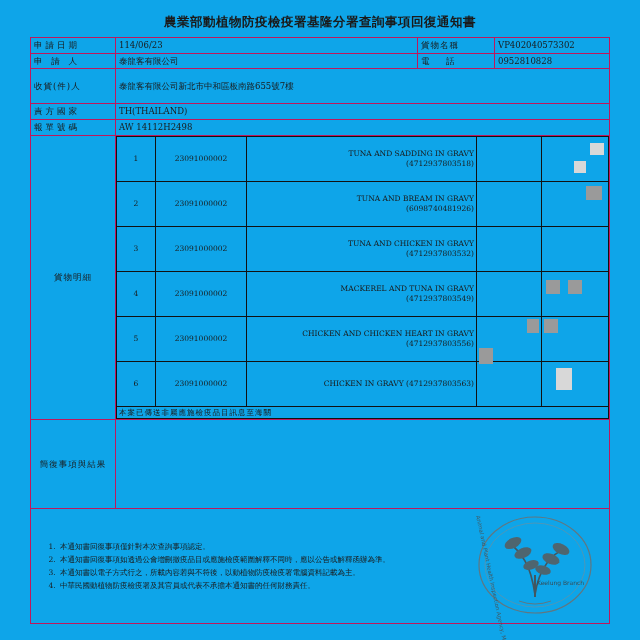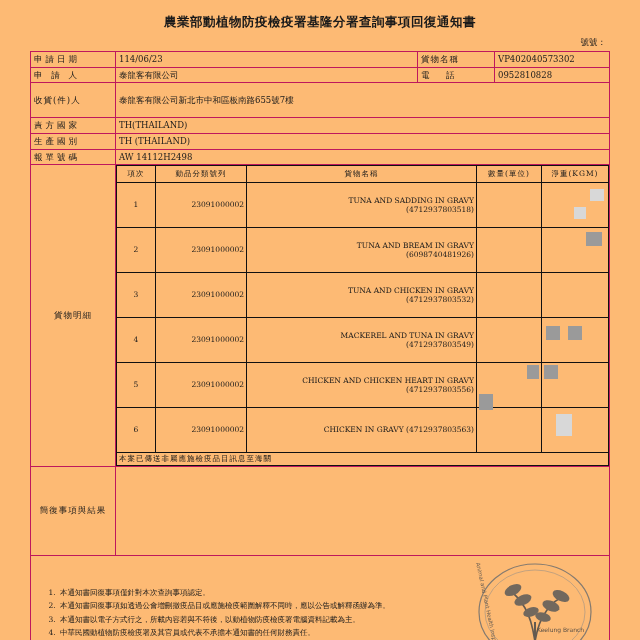--- a/index.html
+++ b/index.html
@@ -11,21 +11,21 @@
     width: 640px;
     height: 640px;
     font-family: "DejaVu Sans", sans-serif;
     color: #1a1a1a;
     overflow: hidden;
   }
   .page {
     position: relative;
     width: 640px;
     height: 640px;
-    background: #fdba74;
+    background: #0ea5e9;
   }
   .doc {
     position: absolute;
     left: 30px;
     top: 10px;
     width: 580px;
   }
   .title-bar {
     text-align: center;
     font-size: 12.5px;
@@ -102,21 +102,21 @@
     padding: 1px 2px;
     font-weight: normal;
   }
   .g-head td {
     text-align: center;
     font-size: 8px;
     letter-spacing: 1px;
     height: 14px;
   }
   .c-no { width: 34px; text-align: center; }
-  .c-code { width: 86px; text-align: right; }
+  .c-code { width: 86px; text-align: center; }
   .c-name { text-align: right; padding-left: 4px; }
   .c-qty { width: 60px; text-align: center; }
   .c-net { width: 62px; text-align: center; }
   .item-row td { height: 42px; vertical-align: top; padding-top: 4px; }
   .item-name-main { display: block; }
   .item-name-sub { display: block; padding-left: 12px; }
   .note-strong {
     font-weight: bold;
     font-size: 8.5px;
     letter-spacing: 1px;
@@ -189,24 +189,20 @@
   }
 </style>
 </head>
 <body>
 
 <div class="page">
   <div class="doc">
 
     <div class="title-bar">農業部動植物防疫檢疫署基隆分署查詢事項回復通知書</div>
 
-    <div class="serial-row">
-      <span>號號：</span>
-      <span></span>
-    </div>
 
     <table class="main">
       <tbody>
           <tr>
         <td class="lbl">申請日期</td>
         <td class="val">114/06/23</td>
         <td class="lbl2">貨物名稱</td>
         <td class="val2">VP402040573302</td>
       </tr>
       <tr>
@@ -217,40 +213,29 @@
       </tr>
       <tr>
         <td class="lbl lbl-narrow">收貨(件)人</td>
         <td class="val tall-addr" colspan="3">泰龍客有限公司新北市中和區板南路655號7樓</td>
       </tr>
       <tr>
         <td class="lbl">責方國家</td>
         <td class="val" colspan="3">TH(THAILAND)</td>
       </tr>
       <tr>
-        <td class="lbl">生產國別</td>
-        <td class="val" colspan="3">TH (THAILAND)</td>
-      </tr>
-      <tr>
         <td class="lbl">報單號碼</td>
         <td class="val" colspan="3">AW  14112H2498</td>
       </tr>
 
       <tr>
         <td class="side-label">貨物明細</td>
         <td colspan="3" style="padding:0;">
           <table class="goods">
             <tbody>
-                  <tr class="g-head">
-              <td class="c-no">項次</td>
-              <td class="c-code">動品分類號列</td>
-              <td class="c-name" style="text-align:center;">貨物名稱</td>
-              <td class="c-qty">數量(單位)</td>
-              <td class="c-net">淨重(KGM)</td>
-            </tr>
 
             <tr class="item-row">
               <td class="c-no">1</td>
               <td class="c-code">23091000002</td>
               <td class="c-name">
                 <span class="item-name-main">TUNA AND SADDING IN GRAVY</span>
                 <span class="item-name-sub">(4712937803518)</span>
               </td>
               <td class="c-qty grey-cell-art"></td>
               <td class="c-net grey-cell-art">

